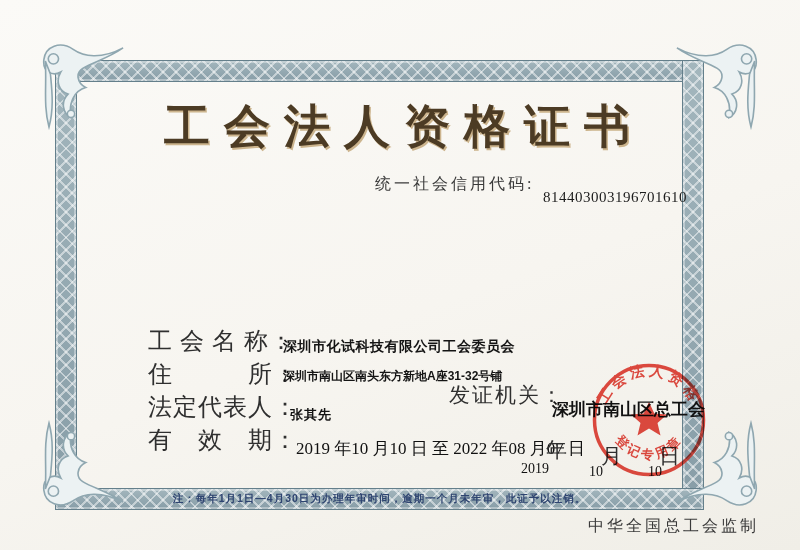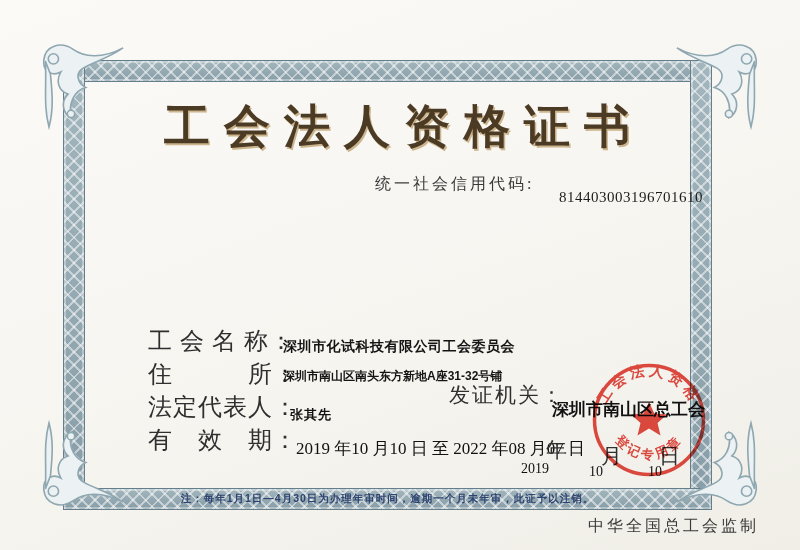--- a/index.html
+++ b/index.html
@@ -2,21 +2,21 @@
 <html><head>
 <meta charset="utf-8">
 <style>
   html,body{margin:0;padding:0;background:#e9e7e2;}
   .page{
     position:relative;width:800px;height:550px;overflow:hidden;
     background:linear-gradient(160deg,#fbfaf7 0%,#f7f5f0 55%,#f0eee7 100%);
     font-family:"Liberation Serif", serif;
   }
   
-  .frame{position:absolute;left:55px;top:60px;width:649px;height:450px;margin-left:8px;}
+  .frame{position:absolute;left:55px;top:60px;width:649px;height:450px;}
   .band{
     position:absolute;
     background-color:#8ea4ad;
     background-image:
       repeating-linear-gradient(45deg, rgba(255,255,255,.48) 0 2px, rgba(255,255,255,0) 2px 9px),
       repeating-linear-gradient(-45deg, rgba(255,255,255,.48) 0 2px, rgba(255,255,255,0) 2px 9px),
       linear-gradient(#a3b6bd,#879da7);
     border:1px solid #647f8b;
     box-shadow:inset 0 0 0 2px rgba(255,255,255,.35);
     box-sizing:border-box;
@@ -36,21 +36,21 @@
     font-family:"Liberation Sans", sans-serif;font-weight:bold;
     font-size:46px;letter-spacing:14px;padding-left:8px;
     color:#4c3b24;text-shadow:1.5px 1.5px 0 rgba(168,126,58,.55);
   }
   .credit-label{
     position:absolute;left:375px;top:174px;
     font-size:16px;letter-spacing:3px;color:#3a3a3a;
   }
   .credit-code{
     position:absolute;left:543px;top:189px;
-    font-size:15px;letter-spacing:.5px;color:#1c1c1c;margin-left:16px;
+    font-size:15px;letter-spacing:.5px;color:#1c1c1c;
   }
   .body-par{
     position:absolute;left:86px;top:215px;width:632px;
     font-size:23px;line-height:39px;color:#2e2e2e;
     text-indent:2em;letter-spacing:1px;text-align:justify;
   }
   .flabel{
     position:absolute;font-size:24px;color:#2f2f2f;letter-spacing:1px;
   }
   .fvalue{

